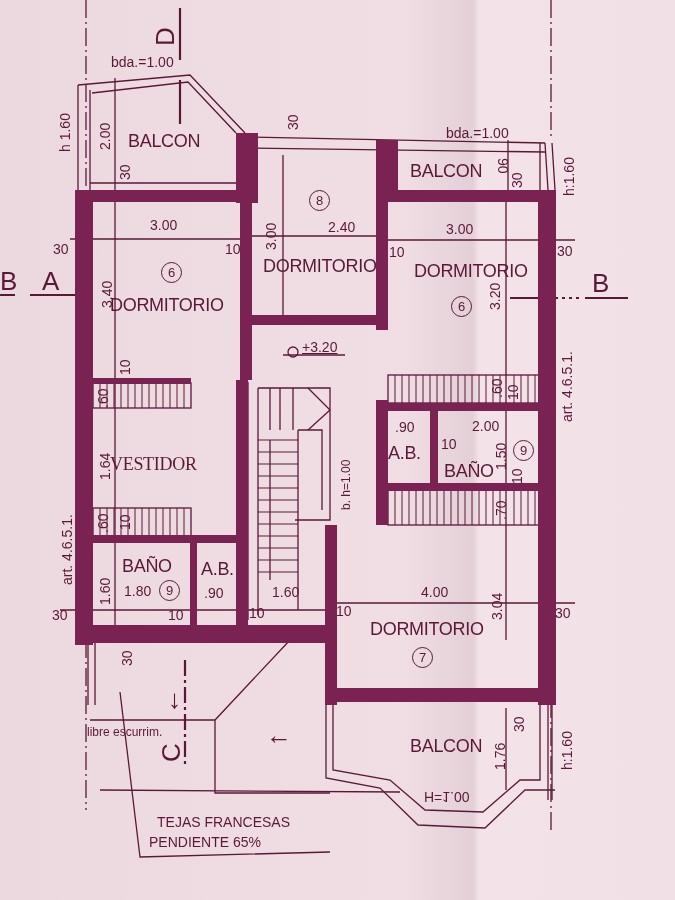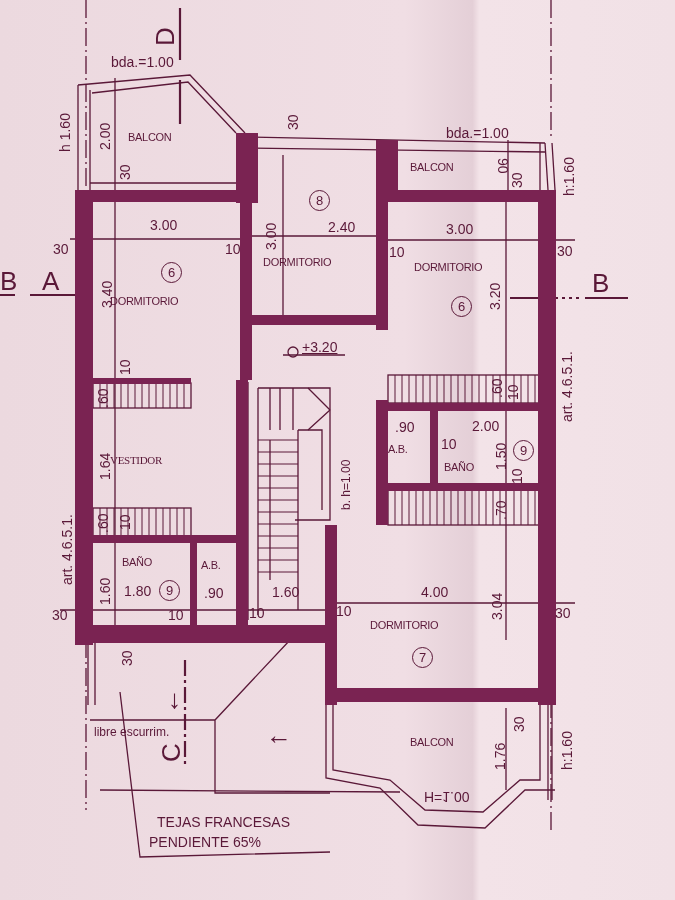--- a/index.html
+++ b/index.html
@@ -1,21 +1,21 @@
 <!DOCTYPE html>
 <html><head>
 <meta charset="utf-8">
 <style>
   html,body{margin:0;padding:0;}
   body{width:675px;height:900px;overflow:hidden;background:#efdde3;font-family:"Liberation Sans",sans-serif;}
   #stage{position:relative;width:675px;height:900px;
     background:linear-gradient(90deg,#ecd9df 0%,#f0dee4 60%,#e4cfd7 70%,#f3e3e8 71%,#f1e1e6 100%);}
   svg{position:absolute;left:0;top:0;}
   .lbl{position:absolute;color:#5a1838;white-space:nowrap;line-height:1;}
-  .room{font-size:11px;letter-spacing:-0.3px;}
+  .room{font-size:18px;letter-spacing:-0.3px;}
   .dim{font-size:14px;}
   .small{font-size:12px;}
   .vert{transform-origin:left top;transform:rotate(-90deg);}
   .vertcw{transform-origin:left top;transform:rotate(90deg);}
   .circ{position:absolute;border:1.4px solid #5a1838;border-radius:50%;width:19px;height:19px;
     font-size:13px;color:#5a1838;display:flex;align-items:center;justify-content:center;line-height:1;}
   .big{font-size:26px;}
 </style>
 </head>
 <body>
@@ -271,17 +271,17 @@
 <span class="lbl dim vert" style="left:490px;top:620px;">3.04</span>
 <div class="circ" style="left:412px;top:647px;">7</div>
 
 <span class="lbl dim vert" style="left:512px;top:732px;">30</span>
 <span class="lbl room" style="left:410px;top:737px;">BALCON</span>
 <span class="lbl dim vert" style="left:493px;top:770px;">1.76</span>
 <span class="lbl dim vert" style="left:560px;top:770px;">h:1.60</span>
 <span class="lbl dim" style="left:424px;top:790px;transform:scaleY(-1);">H=1.00</span>
 
 <span class="lbl dim vert" style="left:120px;top:666px;">30</span>
-<span class="lbl small" style="left:94px;top:726px;">libre escurrim.</span>
+<span class="lbl small" style="left:87px;top:726px;">libre escurrim.</span>
 <span class="lbl dim" style="left:157px;top:815px;">TEJAS FRANCESAS</span>
 <span class="lbl dim" style="left:149px;top:835px;">PENDIENTE 65%</span>
 
 </div>
 
 </body></html>

